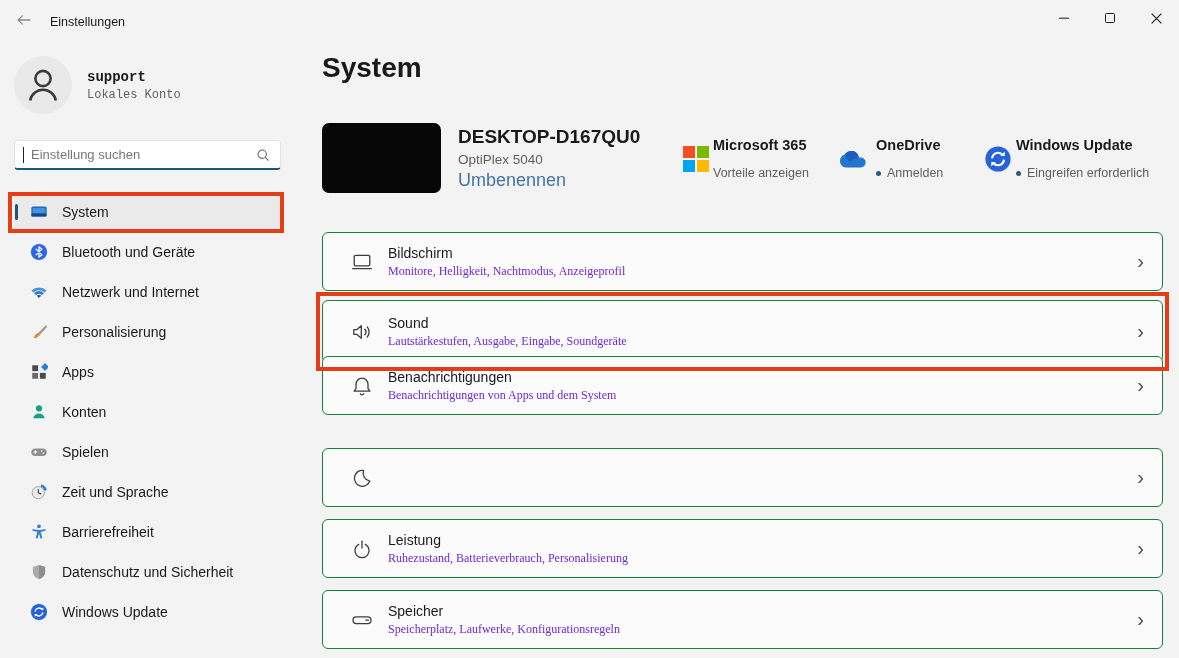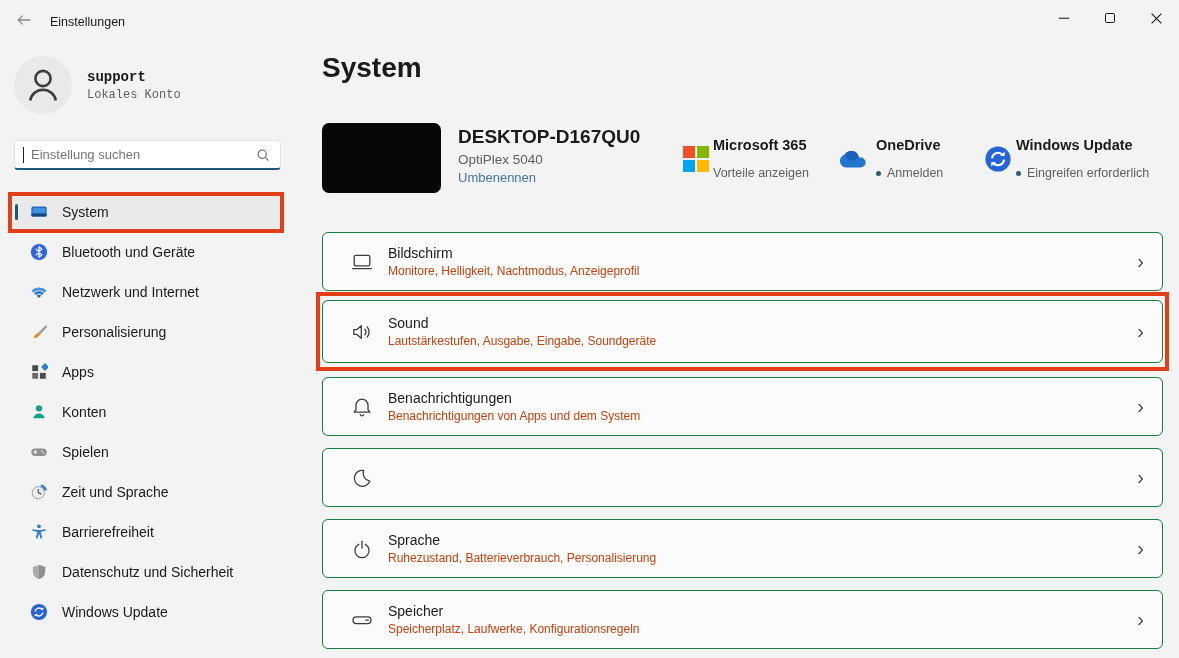--- a/index.html
+++ b/index.html
@@ -38,36 +38,36 @@
   .nav-ic svg{width:18px;height:18px;display:block;}
   .nav-label{font-size:14px;}
 
   
   .page-title{position:absolute;left:322px;top:52px;margin:0;font-size:28px;font-weight:600;color:#1a1a1a;}
 
   .thumb{position:absolute;left:322px;top:123px;width:119px;height:70px;background:#070707;border-radius:7px;}
   .devinfo{position:absolute;left:458px;top:126px;}
   .devname{font-size:19px;font-weight:bold;}
   .devmodel{font-size:13.5px;color:#5f5f5f;margin-top:4px;}
-  .devlink{display:inline-block;font-size:13px;color:#41759e;margin-top:3px;cursor:pointer;}
+  .devlink{display:inline-block;font-size:18px;color:#41759e;margin-top:3px;cursor:pointer;}
 
   .promo{position:absolute;top:137px;display:flex;align-items:center;gap:4px;cursor:pointer;}
   .promo-ic{display:block;}
   .promo-title{font-size:14.5px;font-weight:bold;}
   .promo-sub{font-size:12.5px;color:#5f5f5f;margin-top:13px;display:flex;align-items:center;}
   .dot{width:5px;height:5px;border-radius:50%;background:#2e5a78;margin-right:6px;display:inline-block;}
 
   .srow{position:absolute;left:322px;width:841px;background:#fbfbfb;border:1px solid #15803d;
         border-radius:6px;box-sizing:border-box;display:flex;align-items:center;cursor:pointer;}
   .srow-ic{width:24px;height:24px;margin-left:27px;flex:0 0 24px;}
   .srow-ic svg{width:24px;height:24px;display:block;stroke:#3d3d3d;fill:none;stroke-width:1.3;
                stroke-linecap:round;}
   .srow-text{margin-left:14px;}
   .srow-title{font-size:14px;color:#1a1a1a;}
-  .srow-sub{font-size:12px;color:#c2410c;margin-top:3px;}
+  .srow-sub{font-size:12px;color:#6d28d9;margin-top:3px;font-family:Liberation Serif, serif;}
   .chev{position:absolute;right:18px;top:50%;transform:translateY(-54%);font-size:20px;color:#4a4a4a;}
 
   
   .anno{position:absolute;border:4px solid #e33e17;box-sizing:border-box;pointer-events:none;z-index:50;}
   #anno-system{left:8px;top:192px;width:276px;height:41px;}
   #anno-sound{left:316px;top:292px;width:853px;height:79px;}
 </style>
 </head>
 <body>
 
@@ -308,21 +308,21 @@
             <path d="M14.8 9.2 a4.2 4.2 0 0 1 0 5.6"></path>
             <path d="M17.2 6.9 a7.8 7.8 0 0 1 0 10.2"></path>
           </svg>
         </span>
         <div class="srow-text">
           <div class="srow-title">Sound</div>
           <div class="srow-sub">Lautstärkestufen, Ausgabe, Eingabe, Soundgeräte</div>
         </div>
         <span class="chev">›</span>
       </div>
-      <div class="srow" style="top: 377px; height: 59px;">
+      <div class="srow" style="top: 356px; height: 59px;">
         <span class="srow-ic">
           <svg viewBox="0 0 24 24">
             <path d="M12 4.2 a6 6 0 0 0 -6 6 v4.5 l-1.9 2.5 h15.8 L18 14.7 v-4.5 a6 6 0 0 0 -6 -6 Z" stroke-linejoin="round"></path>
             <path d="M10.3 19.6 a1.8 1.8 0 0 0 3.4 0"></path>
           </svg>
         </span>
         <div class="srow-text">
           <div class="srow-title">Benachrichtigungen</div>
           <div class="srow-sub">Benachrichtigungen von Apps und dem System</div>
         </div>
@@ -337,21 +337,21 @@
         <span class="chev">›</span>
       </div>
       <div class="srow" style="top: 519px; height: 59px;">
         <span class="srow-ic">
           <svg viewBox="0 0 24 24">
             <path d="M8.7 7.3 a7.1 7.1 0 1 0 6.6 0"></path>
             <path d="M12 4.2 v6.8"></path>
           </svg>
         </span>
         <div class="srow-text">
-          <div class="srow-title">Sprache</div>
+          <div class="srow-title">Leistung</div>
           <div class="srow-sub">Ruhezustand, Batterieverbrauch, Personalisierung</div>
         </div>
         <span class="chev">›</span>
       </div>
       <div class="srow" style="top: 590px; height: 59px;">
         <span class="srow-ic">
           <svg viewBox="0 0 24 24">
             <rect x="3" y="8.8" width="18" height="6.8" rx="3.4"></rect>
             <path d="M15.8 12.2 h2.6"></path>
           </svg>

